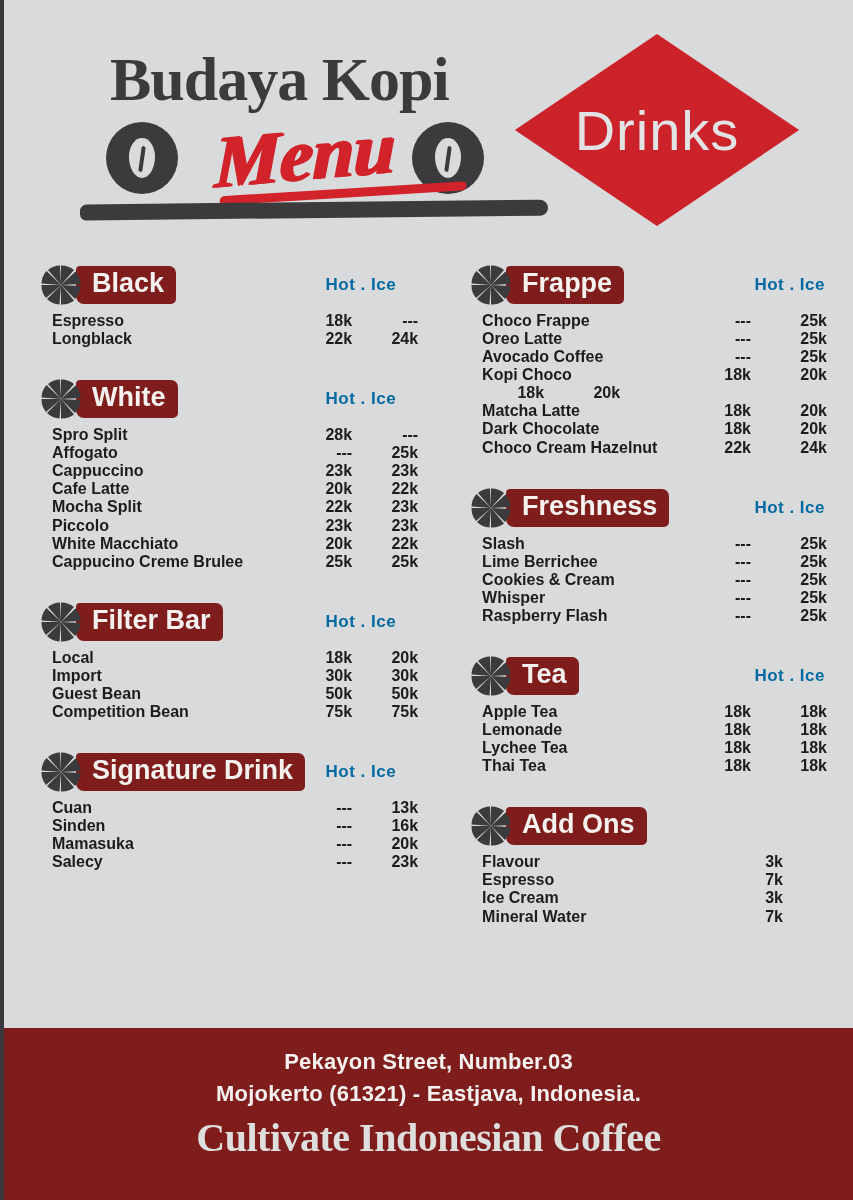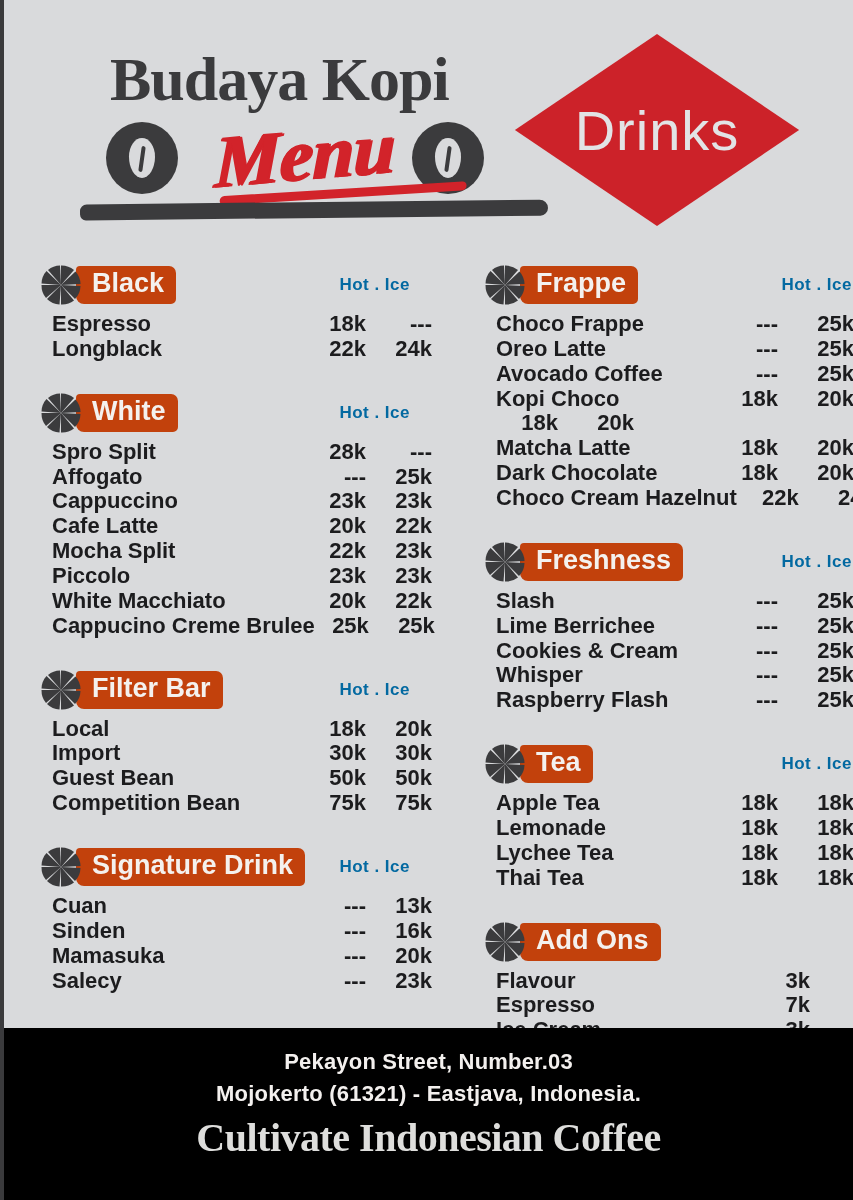--- a/index.html
+++ b/index.html
@@ -122,21 +122,21 @@
     position: relative;
     width: 42px; height: 42px;
     flex: 0 0 42px;
     margin-right: -6px;
     z-index: 2;
   }
   .pinwheel svg { display: block; }
   .sec-badge {
     position: relative;
     display: inline-block;
-    background: #c2410c;
+    background: #7f1d1d;
     color: #f4f1ee;
     font-size: 27px;
     font-weight: bold;
     padding: 2px 12px 4px 16px;
     border-radius: 4px 7px 5px 8px;
     white-space: nowrap;
     line-height: 1.18;
   }
   .hotice {
     margin-left: auto;
@@ -146,21 +146,21 @@
     letter-spacing: 0.5px;
     padding-right: 2px;
   }
   .hotice-left { margin-left: auto; padding-right: 22px; }
 
   
   .items { margin-top: 4px; padding-left: 12px; }
   .row {
     display: flex;
     align-items: center;
-    font-size: 22px;
+    font-size: 16px;
     font-weight: bold;
     color: #1c1c1e;
     line-height: 1.13;
   }
   .row .nm { flex: 1 1 auto; white-space: nowrap; }
   .row .p1, .row .p2 {
     flex: 0 0 58px;
     text-align: right;
   }
   .row .p2 { margin-left: 10px; }
@@ -170,21 +170,21 @@
 
   .sp-left .row .p1 { flex: 0 0 54px; }
   .sp-left .row .p2 { flex: 0 0 54px; margin-left: 12px; }
   .gap-md { height: 24px; }
 
   
   .footer {
     position: absolute;
     left: 0; right: 0; bottom: 0;
     height: 172px;
-    background: #000000;
+    background: #7f1d1d;
     text-align: center;
     padding-top: 18px;
   }
   .addr {
     color: #f3f0ee;
     font-size: 22px;
     font-weight: bold;
     line-height: 1.45;
     letter-spacing: 0.2px;
   }

